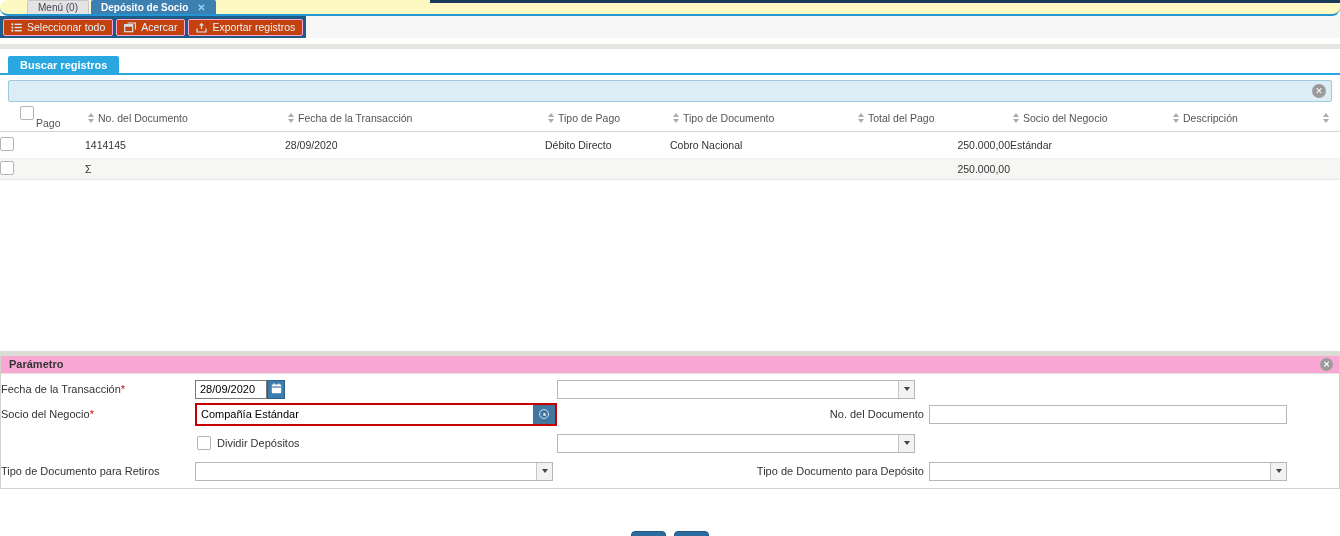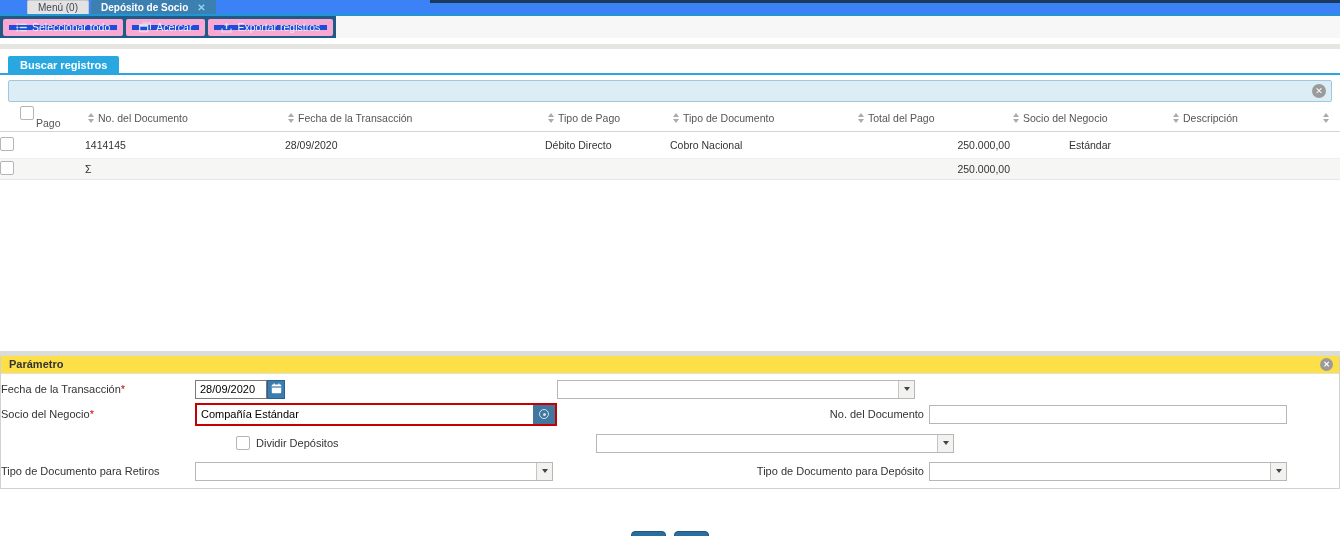--- a/index.html
+++ b/index.html
@@ -4,35 +4,35 @@
 <style>
   * { box-sizing: border-box; }
   html,body { margin:0; padding:0; }
   body {
     width:1340px; height:536px; overflow:hidden; background:#fff;
     font-family:"Liberation Sans", sans-serif; font-size:11px; color:#333;
     position:relative;
   }
 
   
-  .topbar { height:16px; background:#3b82f6; border-bottom:2px solid #2196D3;
-            position:relative; display:flex; align-items:flex-end; }
+  .topbar { height:16px; background:#fef9c3; border-bottom:2px solid #2196D3;
+            position:relative; display:flex; align-items:flex-end;border-radius:8px; }
   .top-accent { position:absolute; top:0; left:430px; right:0; height:3px; background:#1B3A5C; }
   .wtab { position:relative; z-index:1; display:inline-flex; align-items:center;
           height:14px; padding:0 10px; font-size:10px; border-radius:2px 2px 0 0; }
   .wtab.menu { margin-left:27px; background:#E3E3E3; border:1px solid #C8C8C8; border-bottom:none;
                color:#445; margin-right:2px; }
   .wtab.active { background:#3C7FB1; color:#fff; font-weight:bold; }
   .wtab-close { color:#8FD4F2; font-weight:bold; margin-left:9px; font-size:10px; cursor:pointer; }
 
   
   .toolbar-row { height:22px; background:#F7F7F7; display:flex; }
   .toolbar-strip { display:inline-flex; align-items:center; background:#1E5C87; padding:2px 3px; gap:3px; }
-  .tbtn { display:inline-flex; align-items:center; gap:5px; background:#1d4ed8;
-          border:6px solid #f9a8d4; border-radius:2px; color:#E9F2F9; font-size:10.5px;
+  .tbtn { display:inline-flex; align-items:center; gap:5px; background:#c2410c;
+          border:1px solid #f9a8d4; border-radius:2px; color:#E9F2F9; font-size:10.5px;
           height:17px; padding:0 7px; cursor:pointer; white-space:nowrap; }
   .tbtn svg { display:block; }
 
   .sep-band { height:5px; background:#E5E5E1; margin-top:6px; }
 
   
   .searchtab-row { height:26px; display:flex; align-items:flex-end; border-bottom:2px solid #29A7E1; }
   .search-tab { margin-left:8px; background:#29A7E1; color:#fff; font-weight:bold; font-size:11px;
                 height:17px; display:inline-flex; align-items:center; padding:0 12px;
                 border-radius:2px 2px 0 0; cursor:pointer; }
@@ -58,29 +58,29 @@
   .tri-up { width:0; height:0; border-left:3px solid transparent; border-right:3px solid transparent;
             border-bottom:4px solid #ABABAB; }
   .tri-dn { width:0; height:0; border-left:3px solid transparent; border-right:3px solid transparent;
             border-top:4px solid #ABABAB; }
   .pago-head { display:flex; flex-direction:column; padding-left:20px; }
   .pago-head .lbl { margin-left:16px; margin-top:-3px; }
   .cb { width:14px; height:14px; border:1px solid #B5B5B5; border-radius:2px; background:#fff;
         display:inline-block; cursor:pointer; }
   .cell-pad { padding-left:15px; }
   .cell-amt { text-align:right; padding-right:45px; }
-  .cell-socio { padding-left:3px;text-align:center; }
+  .cell-socio { padding-left:3px; }
   td.cbcell { padding-left:8px; }
 
   
   .band2 { height:5px; background:#DCDCD6; margin-top:171px; }
   .panel { border:1px solid #D2D2CC; border-top:none; }
   .panel-head { height:18px; display:flex; align-items:center; padding:0 8px;
                 border-bottom:1px solid #E0E0DC; font-weight:bold; font-size:11px; color:#333;
-                position:relative; background:#fde047; }
+                position:relative; background:#f9a8d4; }
   .panel-collapse { position:absolute; right:6px; top:2px; width:13px; height:13px;
                     line-height:13px; font-size:8px; }
 
   .pform { padding:6px 0 7px; }
   .frow { display:flex; align-items:center; }
   .lbl-l { width:190px; padding-right:4px; color:#333; }
   .ctrl-l { width:366px; padding-left:4px; display:flex; align-items:center; }
   .lbl-r { flex:1; text-align:right; padding-right:5px; color:#333; }
   .ctrl-r { width:360px; margin-right:50px; display:flex; align-items:center; }
   .req { color:#D30000; }
@@ -103,21 +103,21 @@
   .combo { display:flex; width:358px; height:19px; border:1px solid #B7B7B7; background:#fff; }
   .combo-view { flex:1; }
   .combo-btn { width:16px; border-left:1px solid #C5C5C5; background:#F2F2F0;
                display:flex; align-items:center; justify-content:center; cursor:pointer; }
   .tri-sm { width:0; height:0; border-left:3px solid transparent; border-right:3px solid transparent;
             border-top:4px solid #444; }
   .text-input { width:358px; height:19px; border:1px solid #B7B7B7; font:11px "Liberation Sans", sans-serif;
                 padding:0 4px; }
   .chk-lbl { margin-left:6px; }
 
-  .mb3 { margin-bottom:4px; } .mb7 { margin-bottom:8px; } .mb9 { margin-bottom:9px;padding-left:39px; }
+  .mb3 { margin-bottom:4px; } .mb7 { margin-bottom:8px; } .mb9 { margin-bottom:9px; }
 
   
   .actions { display:flex; justify-content:center; gap:8px; margin-top:42px; }
   .abtn { width:35px; height:20px; background:#2A6D9E; border:1px solid #1E5882; border-radius:4px;
           display:flex; align-items:center; justify-content:center; cursor:pointer; }
   .abtn.cancel { color:#C3DCEE; font-size:15px; font-weight:normal; }
   .abtn.confirm { color:#EFF5F9; font-size:12px; font-weight:bold; }
 </style>
 </head>
 <body>

